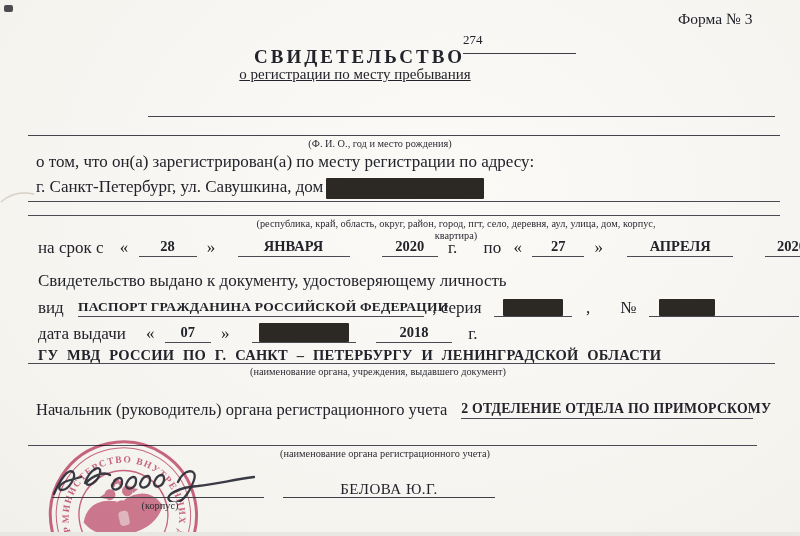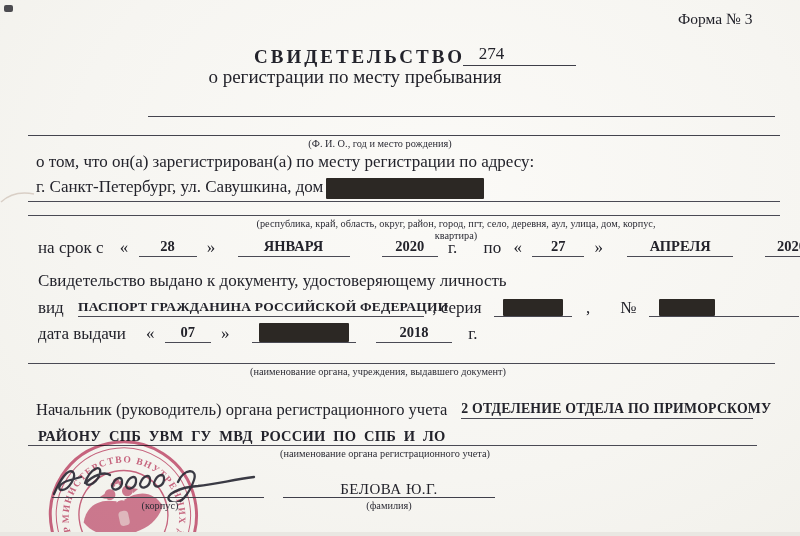--- a/index.html
+++ b/index.html
@@ -31,22 +31,22 @@
 <div class="page">
 
   <div class="speck" style="left:4px;top:5px;width:9px;height:7px;opacity:.85;"></div>
   <svg class="artifact" width="36" height="26" viewBox="0 0 36 26">
     <path d="M1,20 Q14,8 34,12" fill="none" stroke="#d9cfc6" stroke-width="1.6"></path>
   </svg>
 
   <div class="abs" style="left:678px;top:10px;font-size:15.5px;">Форма № 3</div>
 
   <div class="abs" style="left:254px;top:46px;font-size:19px;letter-spacing:3px;font-weight:bold;">СВИДЕТЕЛЬСТВО</div>
-  <div class="abs" style="left:463px;top:44px;width:113px;height:21px;border-bottom:1.5px solid #3e3e48;text-align:center;padding-right:56px;box-sizing:content-box;font-size:17px;width:57px;">274</div>
-  <div class="abs" style="left:200px;top:66px;width:310px;text-align:center;font-size:19px;">о регистрации по месту пребывания</div>
+  <div class="abs" style="left:463px;top:32px;width:113px;height:21px;border-bottom:1.5px solid #3e3e48;padding-right:56px;box-sizing:content-box;font-size:13px;width:57px;">274</div>
+  <div class="abs" style="left:200px;top:66px;width:310px;text-align:center;font-size:15px;text-decoration:underline;">о регистрации по месту пребывания</div>
 
   <div class="hr" style="left:148px;top:116px;width:627px;"></div>
   <div class="hr" style="left:28px;top:135px;width:752px;"></div>
   <div class="caption" style="left:305px;top:138px;width:150px;">(Ф. И. О., год и место рождения)</div>
 
   <div class="row" style="left:36px;top:152px;">о том, что он(а) зарегистрирован(а) по месту регистрации по адресу:</div>
 
   <div class="row" style="left:36px;top:177px;">
     <span>г. Санкт-Петербург, ул. Савушкина, дом</span><span class="redact" style="width:158px;height:21px;margin-left:3px;"></span>
   </div>
@@ -86,28 +86,28 @@
   <div class="row" style="left:38px;top:321px;height:19px;">
     <span>дата выдачи</span>
     <span style="margin-left:16px;">«</span>
     <span class="u val" style="width:46px;margin-left:6px;">07</span>
     <span style="margin-left:6px;">»</span>
     <span class="u" style="width:104px;margin-left:18px;"><span class="redact" style="width:90px;height:19px;"></span></span>
     <span class="u val" style="width:76px;margin-left:16px;">2018</span>
     <span style="margin-left:12px;">г.</span>
   </div>
 
+  <div class="row bc" style="left:38px;top:346px;font-size:14.5px;word-spacing:5px;">ГУ МВД РОССИИ ПО Г. САНКТ – ПЕТЕРБУРГУ И ЛЕНИНГРАДСКОЙ ОБЛАСТИ</div>
   <div class="hr-thin" style="left:28px;top:363px;width:747px;"></div>
   <div class="caption" style="left:248px;top:366px;width:260px;">(наименование органа, учреждения, выдавшего документ)</div>
 
   <div class="row" style="left:36px;top:399px;height:20px;font-size:16.5px;">
     <span>Начальник (руководитель) органа регистрационного учета</span>
     <span class="u bc" style="width:292px;margin-left:10px;font-size:13.8px;">2 ОТДЕЛЕНИЕ ОТДЕЛА  ПО ПРИМОРСКОМУ</span>
   </div>
-  <div class="row bc" style="left:38px;top:427px;font-size:14.5px;word-spacing:4px;">РАЙОНУ СПБ УВМ  ГУ  МВД РОССИИ  ПО СПБ  И  ЛО</div>
   <div class="hr-thin" style="left:28px;top:445px;width:729px;"></div>
   <div class="caption" style="left:260px;top:448px;width:250px;">(наименование органа регистрационного учета)</div>
 
   <svg class="stamp" width="158" height="150" viewBox="0 0 160 152" color="#c4476b">
     <g fill="none" stroke="currentColor">
       <circle cx="80" cy="78" r="74" stroke-width="3"></circle>
       <circle cx="80" cy="78" r="68" stroke-width="1"></circle>
       <circle cx="80" cy="78" r="45" stroke-width="1.4"></circle>
     </g>
     <defs>
@@ -145,15 +145,14 @@
       <path d="M62,28 c3,-9 11,-11 10,-3 c-1,7 -10,9 -10,3 m14,-1 c3,-9 11,-11 10,-3 c-1,7 -10,9 -10,3 m14,-1 c3,-9 11,-11 10,-3 c-1,7 -10,9 -10,3 m14,-1 c3,-9 11,-11 10,-3 c-1,7 -10,9 -10,3"></path>
       <path d="M128,24 c6,-14 20,-14 16,-2 c-4,12 -14,28 -24,21 c-7,-6 10,-14 28,-15 c18,-2 34,-6 56,-9"></path>
     </g>
   </svg>
 
   <div class="hr-thin" style="left:52px;top:497px;width:212px;border-top-color:#3f3f4a;"></div>
   <div class="caption" style="left:105px;top:500px;width:110px;">(корпус)</div>
 
   <div class="abs" style="left:283px;top:481px;width:212px;text-align:center;font-size:15px;letter-spacing:.5px;">БЕЛОВА  Ю.Г.</div>
   <div class="hr-thin" style="left:283px;top:497px;width:212px;border-top-color:#3f3f4a;"></div>
-  <div class="caption" style="left:283px;top:500px;width:212px;">(фамилия)</div>
 
 </div>
 
 </body></html>

